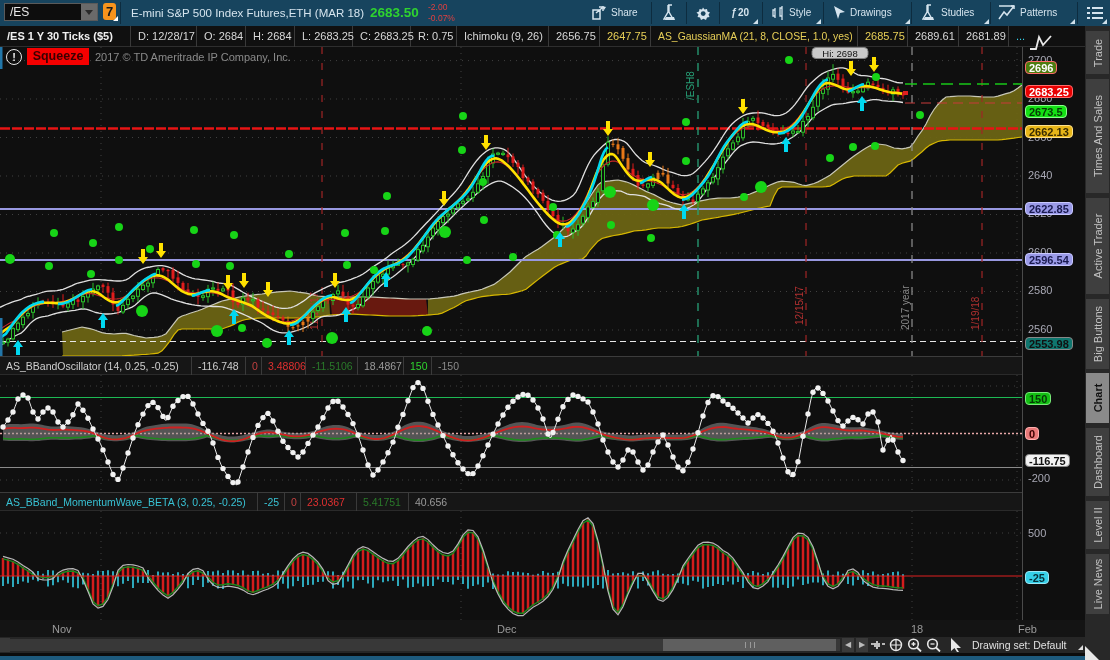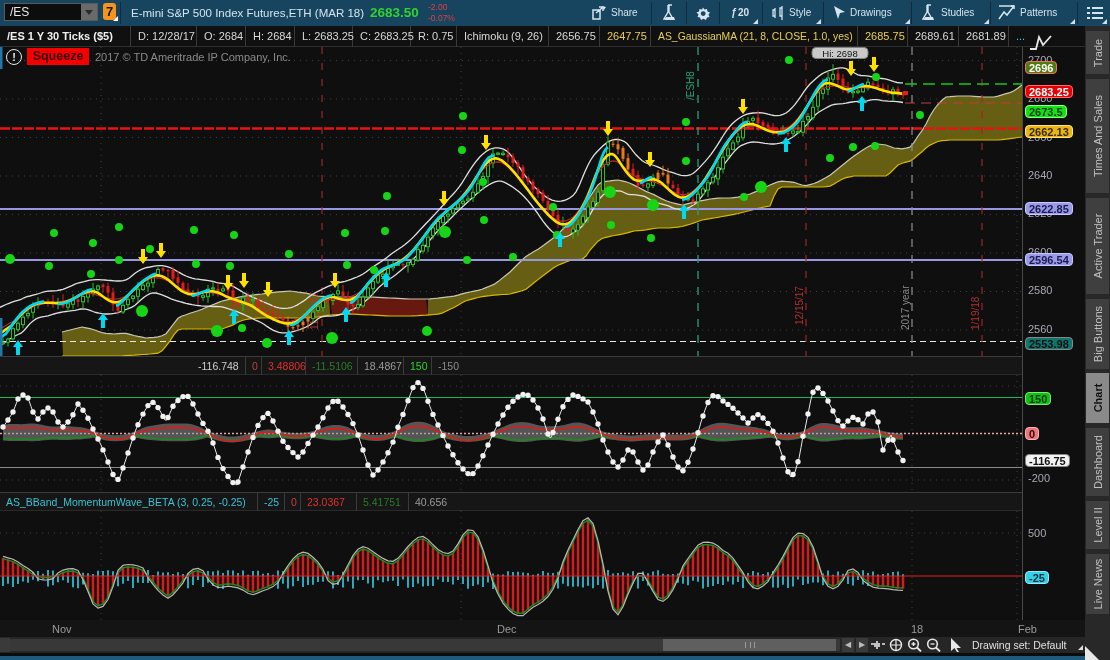--- a/index.html
+++ b/index.html
@@ -594,20 +594,21 @@
 <rect x="903" y="91" width="5" height="4" fill="#e02020"></rect>
 <rect x="812" y="47.5" width="56" height="11" rx="4" fill="#c9c9c9" stroke="#808080"></rect>
 <text x="840" y="56.5" fill="#111" font-size="9.5" text-anchor="middle">Hi: 2698</text>
 </svg>
 
 <div style="position:absolute;left:6px;top:49px;width:16px;height:16px;border:1.5px solid #e8e8e8;border-radius:50%;color:#e8e8e8;font-size:11px;font-weight:bold;text-align:center;line-height:15px">!</div>
 <div style="position:absolute;left:27px;top:48px;width:62px;height:17px;background:#f50000;color:#3a0000;font-weight:bold;font-size:12.5px;text-align:center;line-height:17px">Squeeze</div>
 <div style="position:absolute;left:95px;top:51px;font-size:11px;color:#8a8a8a">2017 © TD Ameritrade IP Company, Inc.</div>
 
 <div class="lrow" style="top:356px">
+ <div class="lc" style="left:0;width:192px">AS_BBandOscillator (14, 0.25, -0.25)</div>
  <div class="lc" style="left:192px;width:54px">-116.748</div>
  <div class="lc" style="left:246px;width:16px;color:#c04040">0</div>
  <div class="lc" style="left:262px;width:44px;color:#e03030">3.48806</div>
  <div class="lc" style="left:306px;width:52px;color:#2a7a2a">-11.5106</div>
  <div class="lc" style="left:358px;width:46px;color:#9a9a9a">18.4867</div>
  <div class="lc" style="left:404px;width:28px;color:#2fd32f">150</div>
  <div class="lc" style="left:432px;width:34px;color:#8a8a8a;border-right:none">-150</div>
 </div>
 
 <svg width="1022" height="117" viewBox="0 375 1022 117" style="position:absolute;left:0;top:375px;background:#0f0f0f">

